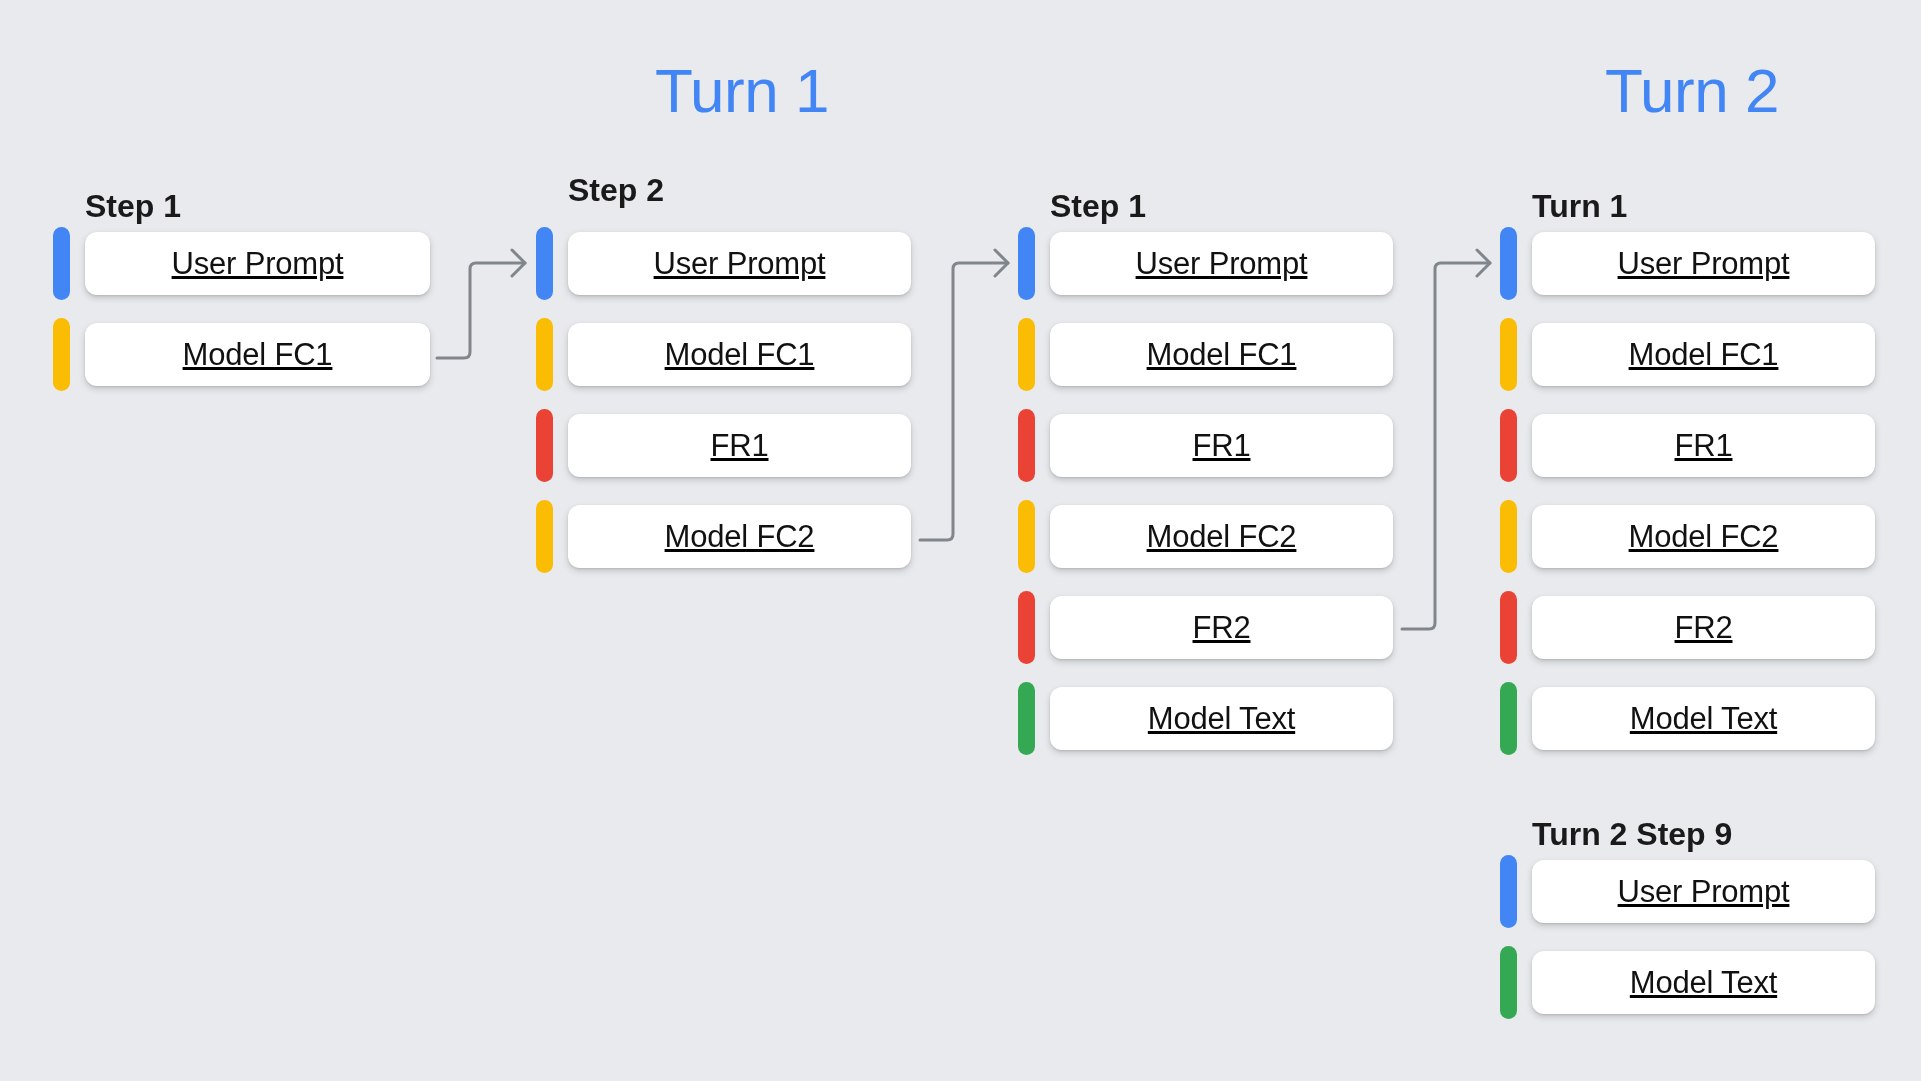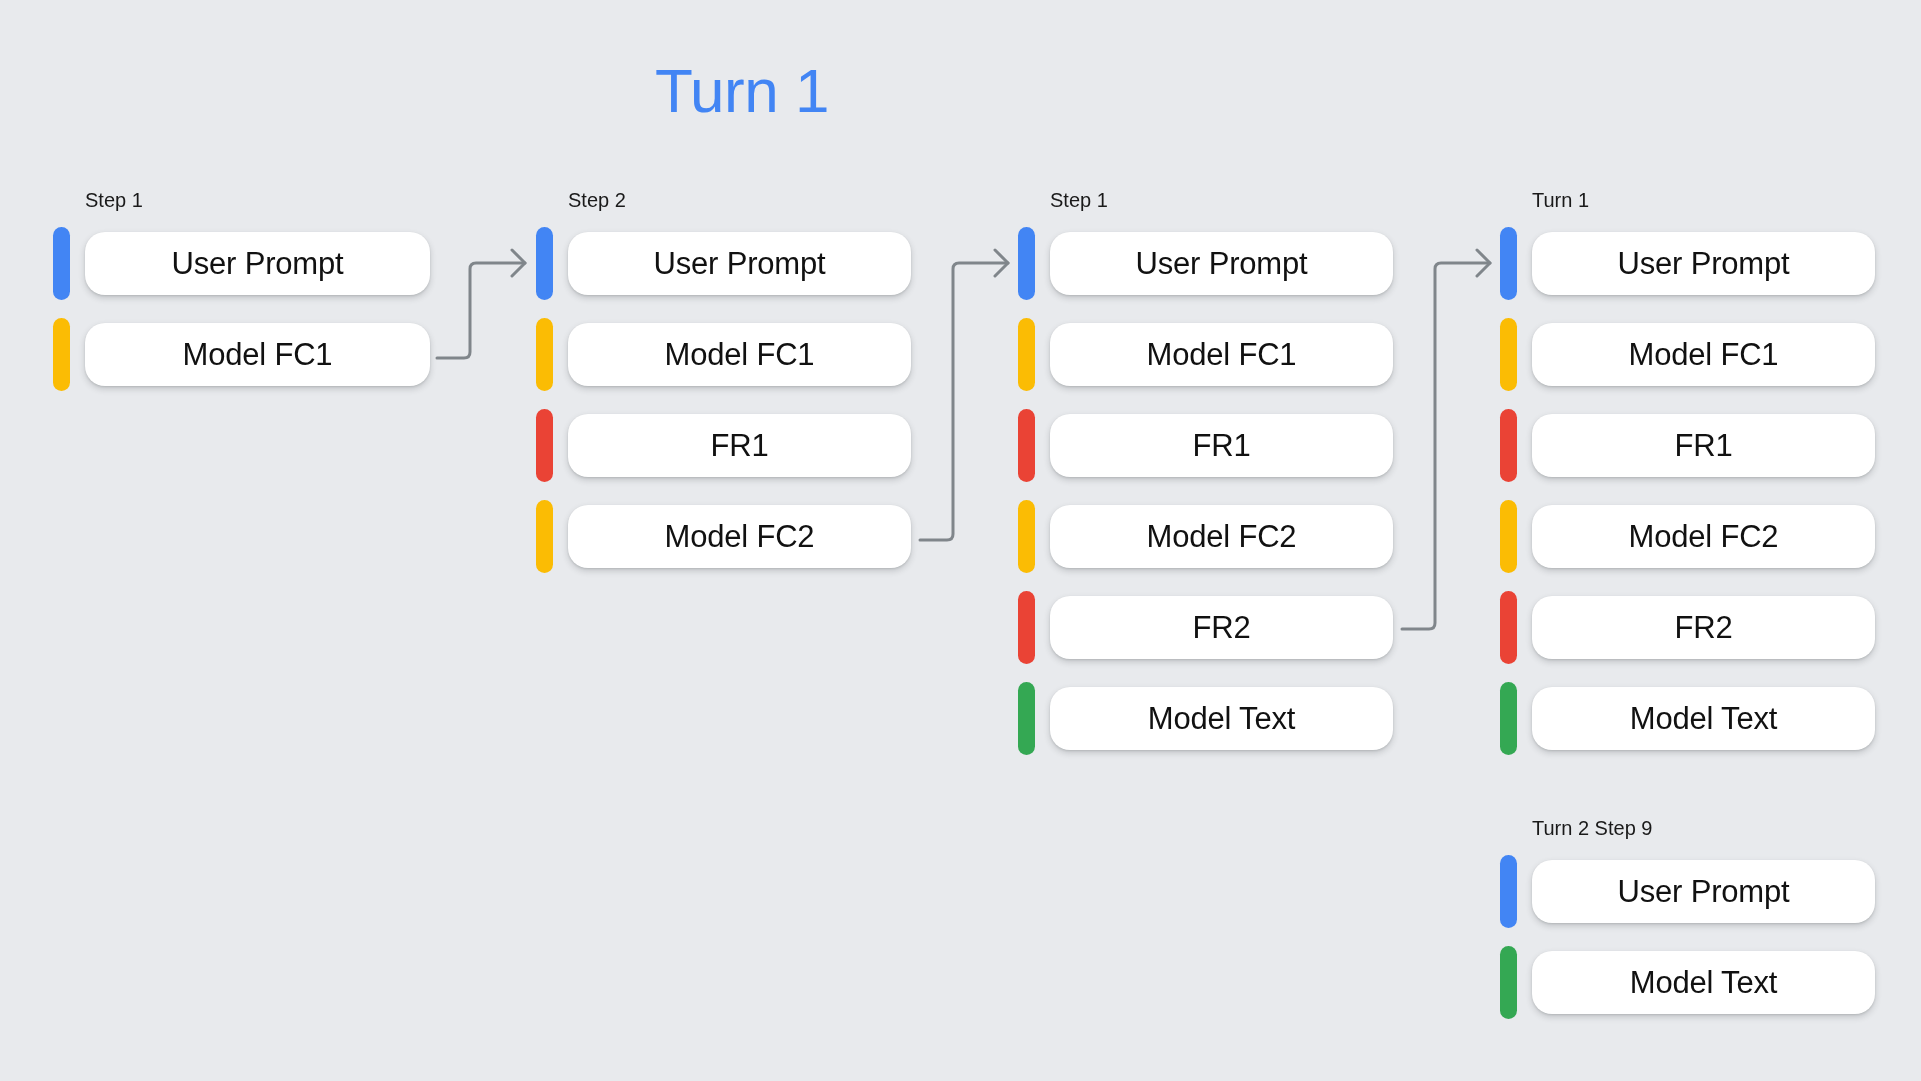--- a/index.html
+++ b/index.html
@@ -19,22 +19,22 @@
     font-weight:400;
     letter-spacing:-0.5px;
     color:#4285F4;
     white-space:nowrap;
     line-height:1;
   }
 
   
   .col-caption{
     position:absolute;
-    font-size:20px;
-    font-weight:400;
+    font-size:32px;
+    font-weight:700;
     color:#1a1a1a;
     white-space:nowrap;
     line-height:1;
   }
 
   
   .column{position:absolute;}
 
   
   .row{
@@ -47,25 +47,26 @@
     position:absolute;
     left:0;top:-5px;
     width:17px;height:73px;
     border-radius:9px;
   }
   .card{
     position:absolute;
     left:32px;right:0;
     top:0;height:63px;
     background:#ffffff;
-    border-radius:20px;
+    border-radius:12px;
     box-shadow:0 3px 6px rgba(60,64,67,0.22), 0 1px 2px rgba(60,64,67,0.14);
     display:flex;
     align-items:center;
     justify-content:center;
+    text-decoration:underline;
   }
   .card-label{
     font-size:31px;
     font-weight:400;
     color:#111111;
     letter-spacing:-0.2px;
     line-height:1;
     white-space:nowrap;
   }
 
@@ -90,36 +91,37 @@
         <path d="M 920 540 H 947 Q 953 540 953 534 V 269 Q 953 263 959 263 H 1008" fill="none" stroke="#80868B" stroke-width="3" stroke-linecap="round"></path>
         <path d="M 995 250 L 1008 263 L 995 276" fill="none" stroke="#80868B" stroke-width="3" stroke-linecap="round" stroke-linejoin="round"></path>
       </g>
       <g>
         <path d="M 1402 629 H 1429 Q 1435 629 1435 623 V 269 Q 1435 263 1441 263 H 1490" fill="none" stroke="#80868B" stroke-width="3" stroke-linecap="round"></path>
         <path d="M 1477 250 L 1490 263 L 1477 276" fill="none" stroke="#80868B" stroke-width="3" stroke-linecap="round" stroke-linejoin="round"></path>
       </g>
     </svg>
 
 <div class="turn-heading" style="left: 655px; top: 60px; color: rgb(66, 133, 244);">Turn 1</div>
+    <div class="turn-heading" style="left: 1605px; top: 60px; color: rgb(66, 133, 244);">Turn 2</div>
     <div class="col-caption" style="left: 85px; top: 190px;">Step 1</div>
     <div class="column" style="left: 53px; top: 232px; width: 377px; height: 182px;">
       <div class="row" style="top: 0px;">
         <div class="bar" style="background: rgb(66, 133, 244);"></div>
         <div class="card">
           <span class="card-label">User Prompt</span>
         </div>
       </div>
       <div class="row" style="top: 91px;">
         <div class="bar" style="background: rgb(251, 188, 4);"></div>
         <div class="card">
           <span class="card-label">Model FC1</span>
         </div>
       </div>
     </div>
-    <div class="col-caption" style="left: 568px; top: 190px; text-align: center;">Step 2</div>
+    <div class="col-caption" style="left: 568px; top: 174px; text-align: center;">Step 2</div>
     <div class="column" style="left: 536px; top: 232px; width: 375px; height: 364px;">
       <div class="row" style="top: 0px;">
         <div class="bar" style="background: rgb(66, 133, 244);"></div>
         <div class="card">
           <span class="card-label">User Prompt</span>
         </div>
       </div>
       <div class="row" style="top: 91px;">
         <div class="bar" style="background: rgb(251, 188, 4);"></div>
         <div class="card">

